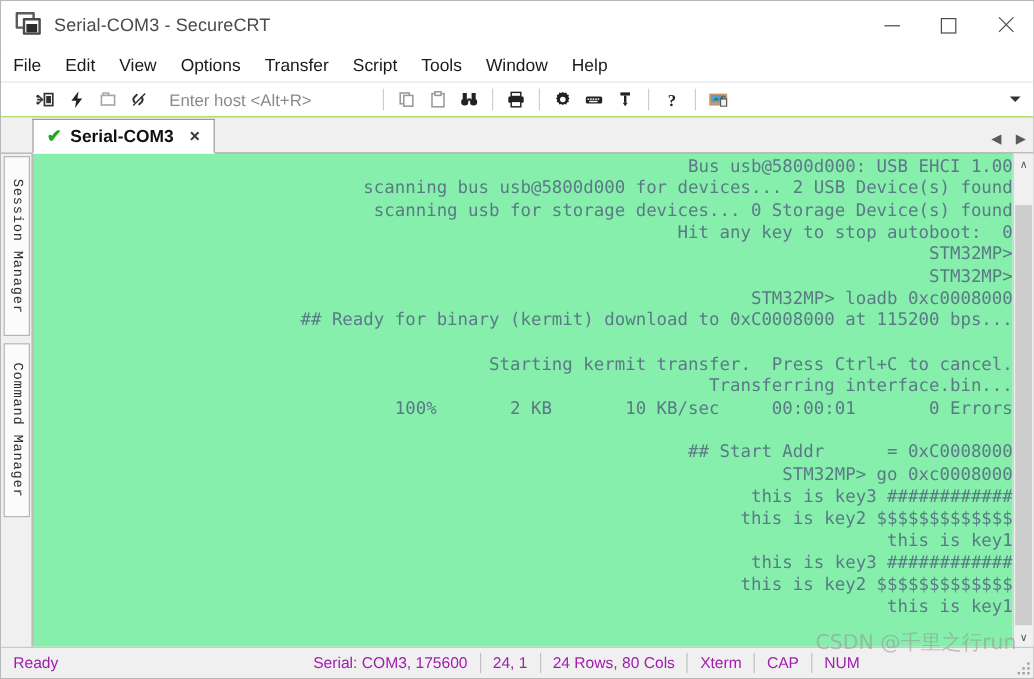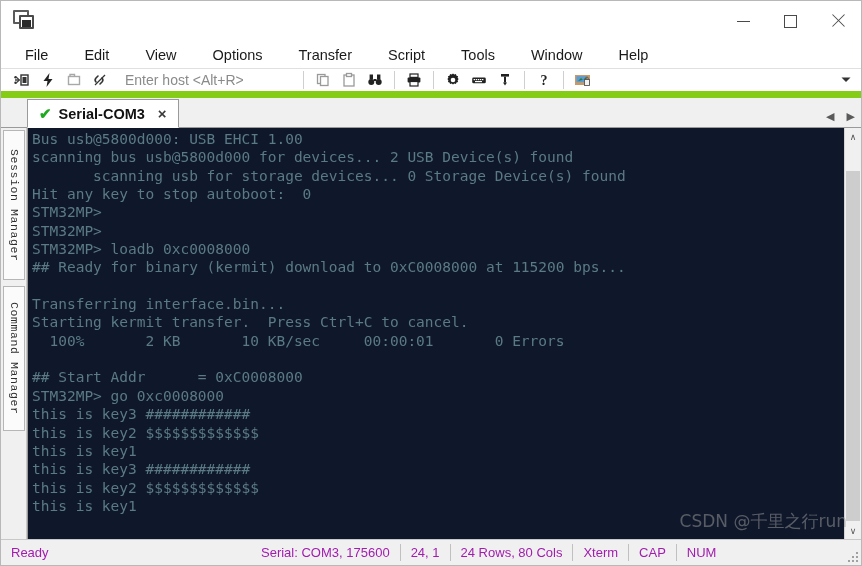--- a/index.html
+++ b/index.html
@@ -101,42 +101,40 @@
   }
   .glyph-close::before { transform: rotate(45deg); }
   .glyph-close::after  { transform: rotate(-45deg); }
 
   
   .menubar {
     height: 28px;
     flex: 0 0 28px;
     display: flex;
     align-items: center;
-    padding-left: 14px;
     background: #ffffff;
     border-bottom: 1px solid #e0e0e0;
-    gap: 16px;
   }
   .menu-item {
     font-size: 14.5px;
     color: #1a1a1a;
     padding: 3px 10px;
     white-space: nowrap;
     cursor: default;
   }
 
   
   .toolbar {
     height: 29px;
     flex: 0 0 29px;
     display: flex;
     align-items: center;
     background: #ffffff;
-    border-bottom: 7px solid #84cc16;
-    padding-left: 8px;
+    border-bottom: 1px solid #84cc16;
+    padding-left: 24px;
     position: relative;
   }
   .tool {
     width: 22px;
     height: 22px;
     display: flex;
     align-items: center;
     justify-content: center;
     margin: 0 2px;
     color: #333;
@@ -255,24 +253,25 @@
   
   .terminal-wrap {
     flex: 1 1 auto;
     display: flex;
     min-width: 0;
     background: #fdf6e3;
     border-left: 1px solid #9a9a9a;
   }
   .terminal {
     flex: 1 1 auto;
-    background: #0f172a;
+    background: #86efac;
     overflow: hidden;
     padding: 2px 0 0 4px;
     min-width: 0;
+    text-align: right;
   }
   .term-line {
     font-family: "DejaVu Sans Mono", "Liberation Mono", monospace;
     font-size: 14.5px;
     line-height: 18.35px;
     color: #5a7a86;
     white-space: pre;
     letter-spacing: 0px;
   }
 
@@ -340,38 +339,39 @@
   .sb-grip i {
     position: absolute;
     width: 2px; height: 2px;
     background: #a0a0a0;
   }
 
   
   .watermark {
     position: absolute;
     right: 14px;
-    bottom: 32px;
+    bottom: 18px;
     font-size: 17px;
     color: rgba(150,150,150,0.55);
     pointer-events: none;
     white-space: nowrap;
     font-family: "DejaVu Sans", sans-serif;
   }
 </style>
 </head>
 <body>
 
 <div id="app">
 
   <div class="titlebar">
     <div class="tb-icon">
       <div class="sq-back"></div>
       <div class="sq-front"></div>
     </div>
+    <div class="title-text">Serial-COM3 - SecureCRT</div>
     <div class="win-controls">
       <div class="win-btn">
         <div class="glyph-min"></div>
       </div>
       <div class="win-btn">
         <div class="glyph-max"></div>
       </div>
       <div class="win-btn close">
         <div class="glyph-close"></div>
       </div>
@@ -548,22 +548,22 @@
       <div class="terminal" id="terminal">
           <div class="term-line">Bus usb@5800d000: USB EHCI 1.00</div>
           <div class="term-line">scanning bus usb@5800d000 for devices... 2 USB Device(s) found</div>
           <div class="term-line">       scanning usb for storage devices... 0 Storage Device(s) found</div>
           <div class="term-line">Hit any key to stop autoboot:  0</div>
           <div class="term-line">STM32MP&gt;</div>
           <div class="term-line">STM32MP&gt;</div>
           <div class="term-line">STM32MP&gt; loadb 0xc0008000</div>
           <div class="term-line">## Ready for binary (kermit) download to 0xC0008000 at 115200 bps...</div>
           <div class="term-line">&nbsp;</div>
+          <div class="term-line">Starting kermit transfer.  Press Ctrl+C to cancel.</div>
           <div class="term-line">Transferring interface.bin...</div>
-          <div class="term-line">Starting kermit transfer.  Press Ctrl+C to cancel.</div>
           <div class="term-line">  100%       2 KB       10 KB/sec     00:00:01       0 Errors</div>
           <div class="term-line">&nbsp;</div>
           <div class="term-line">## Start Addr      = 0xC0008000</div>
           <div class="term-line">STM32MP&gt; go 0xc0008000</div>
           <div class="term-line">this is key3 ############</div>
           <div class="term-line">this is key2 $$$$$$$$$$$$$</div>
           <div class="term-line">this is key1</div>
           <div class="term-line">this is key3 ############</div>
           <div class="term-line">this is key2 $$$$$$$$$$$$$</div>
           <div class="term-line">this is key1</div>

